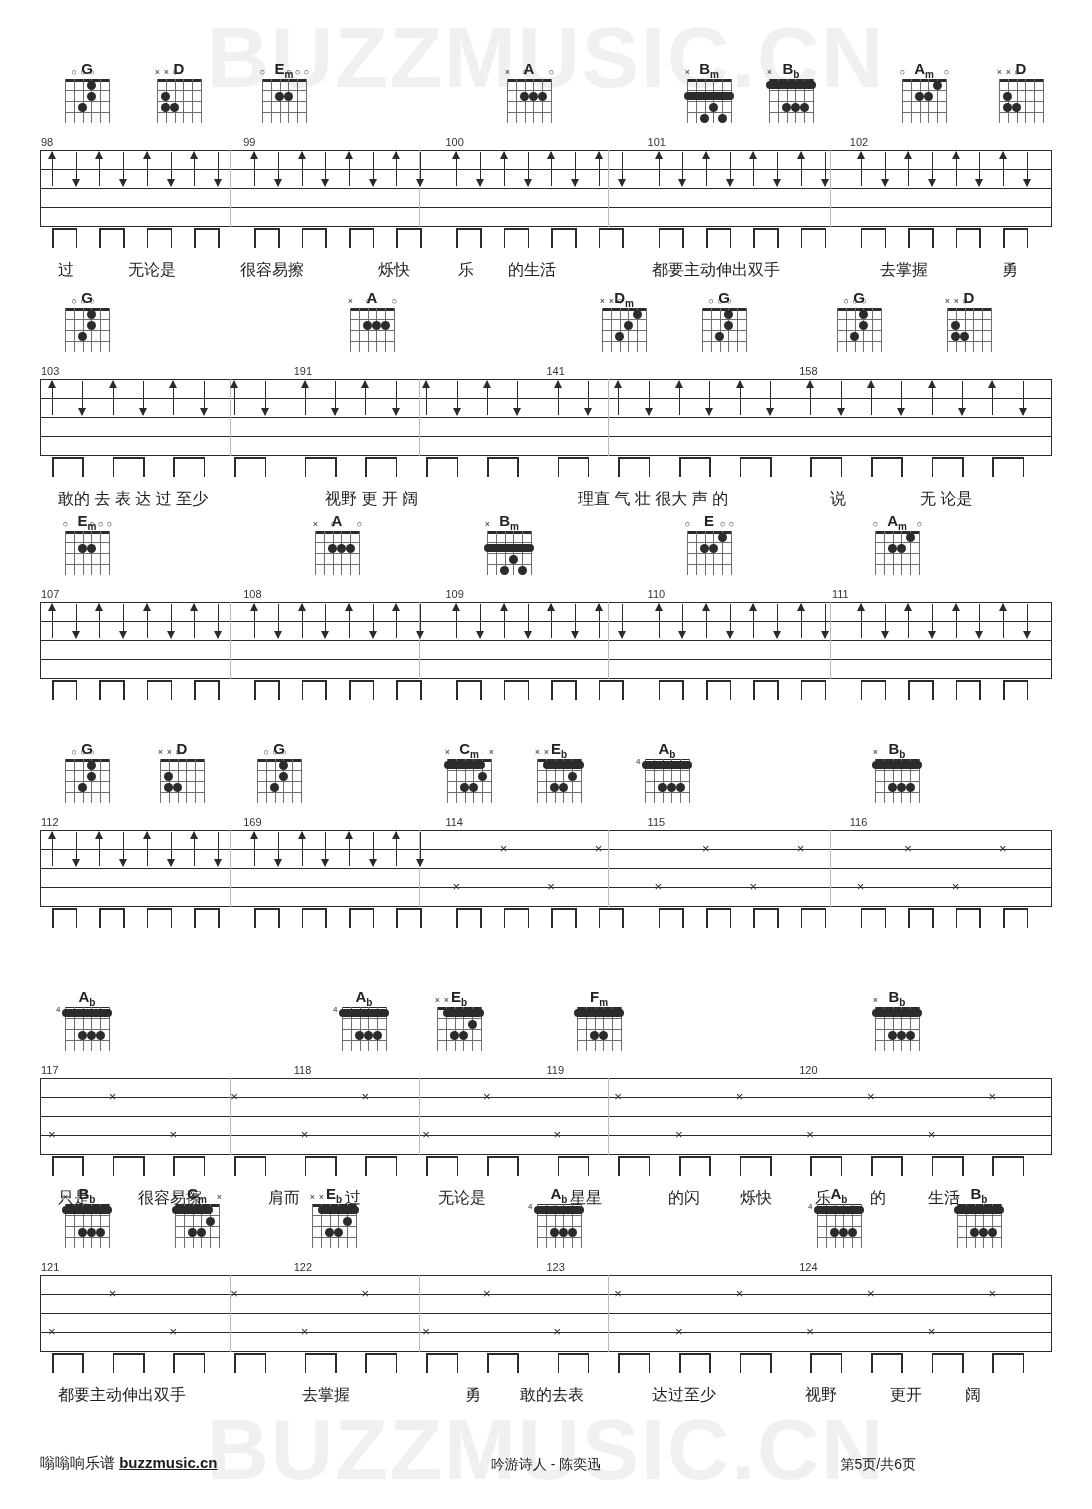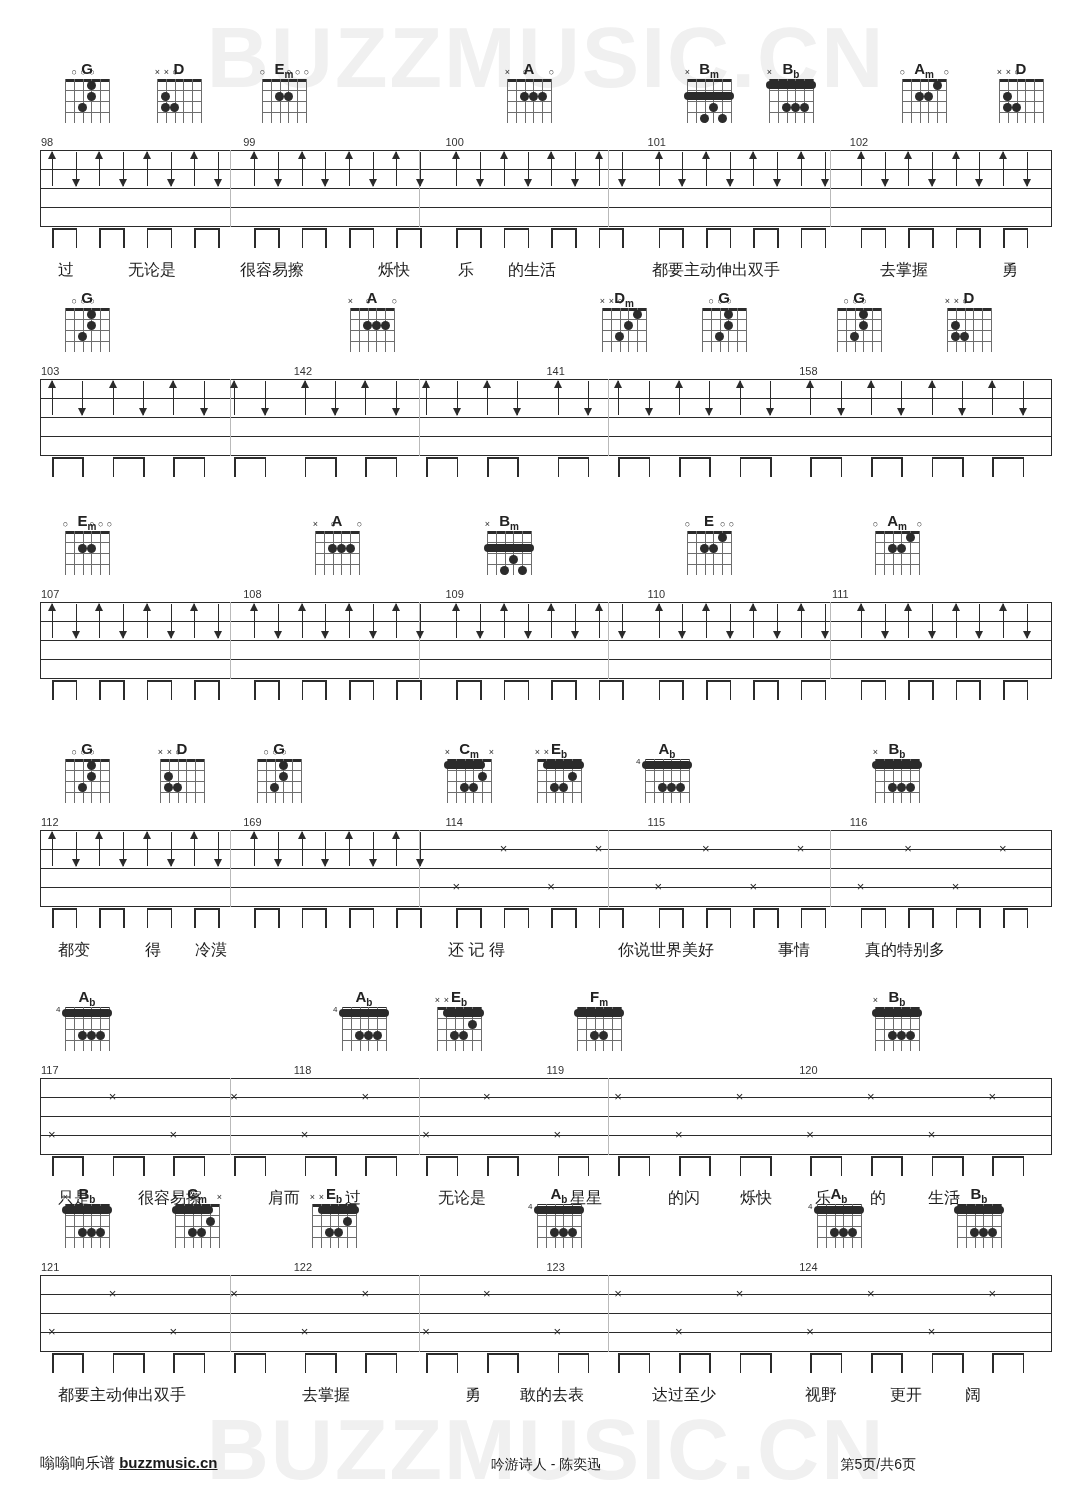--- a/index.html
+++ b/index.html
@@ -601,21 +601,21 @@
         <div class="line l1"></div>
         <div class="line l2"></div>
         <div class="line l3"></div>
         <div class="line l4"></div>
         <div class="barline" style="left: 190px;"></div>
         <div class="barline" style="left: 379px;"></div>
         <div class="barline" style="left: 568px;"></div>
         <div class="endbar" style="left: 1011px;"></div>
         <div class="endbar" style="left: 0px;"></div>
         <div class="measnum" style="left: 1px;">103</div>
-        <div class="measnum" style="left: 253.75px;">142</div>
+        <div class="measnum" style="left: 253.75px;">191</div>
         <div class="measnum" style="left: 506.5px;">141</div>
         <div class="measnum" style="left: 759.25px;">158</div>
         <div class="arrow up" style="left: 12px;">
           <div class="head"></div>
         </div>
         <div class="arrow down" style="left: 42.3618px;">
           <div class="head"></div>
         </div>
         <div class="arrow up" style="left: 72.7237px;">
           <div class="head"></div>
@@ -750,20 +750,27 @@
         <div class="stem" style="left: 800.612px;"></div>
         <div class="beam" style="left: 830.974px; width: 30.3618px;"></div>
         <div class="stem" style="left: 830.974px;"></div>
         <div class="stem" style="left: 861.336px;"></div>
         <div class="beam" style="left: 891.697px; width: 30.3618px;"></div>
         <div class="stem" style="left: 891.697px;"></div>
         <div class="stem" style="left: 922.059px;"></div>
         <div class="beam" style="left: 952.421px; width: 30.3618px;"></div>
         <div class="stem" style="left: 952.421px;"></div>
         <div class="stem" style="left: 982.783px;"></div>
+      </div>
+      <div class="lyrics" style="top: 200px;">
+        <div class="lyric" style="left: 18px;">敢的 去 表 达 过 至少</div>
+        <div class="lyric" style="left: 285px;">视野 更 开 阔</div>
+        <div class="lyric" style="left: 538px;">理直 气 壮 很大 声 的</div>
+        <div class="lyric" style="left: 790px;">说</div>
+        <div class="lyric" style="left: 880px;">无 论是</div>
       </div>
     </div>
     <div class="system" style="top: 512px; height: 210px;">
       <div class="chord" style="left: 18px; top: 0px;">
         <div class="name">E<sub>m</sub></div>
         <div class="grid">
           <div class="nut"></div>
           <div class="h" style="top: 11px;"></div>
           <div class="h" style="top: 22px;"></div>
           <div class="h" style="top: 33px;"></div>
@@ -1343,29 +1350,20 @@
         <div class="beam" style="left: 868.221px; width: 23.7105px;"></div>
         <div class="stem" style="left: 868.221px;"></div>
         <div class="stem" style="left: 891.932px;"></div>
         <div class="beam" style="left: 915.642px; width: 23.7105px;"></div>
         <div class="stem" style="left: 915.642px;"></div>
         <div class="stem" style="left: 939.353px;"></div>
         <div class="beam" style="left: 963.063px; width: 23.7105px;"></div>
         <div class="stem" style="left: 963.063px;"></div>
         <div class="stem" style="left: 986.774px;"></div>
       </div>
-      <div class="lyrics" style="top: 200px;">
-        <div class="lyric" style="left: 18px;">都变</div>
-        <div class="lyric" style="left: 105px;">得</div>
-        <div class="lyric" style="left: 155px;">冷漠</div>
-        <div class="lyric" style="left: 408px;">还 记 得</div>
-        <div class="lyric" style="left: 578px;">你说世界美好</div>
-        <div class="lyric" style="left: 738px;">事情</div>
-        <div class="lyric" style="left: 825px;">真的特别多</div>
-      </div>
     </div>
     <div class="system" style="top: 988px; height: 210px;">
       <div class="chord" style="left: 18px; top: 0px;">
         <div class="name">A<sub>b</sub></div>
         <div class="grid">
           <div class="topline"></div>
           <div class="fr" style="top: -2px;">4</div>
           <div class="h" style="top: 11px;"></div>
           <div class="h" style="top: 22px;"></div>
           <div class="h" style="top: 33px;"></div>

